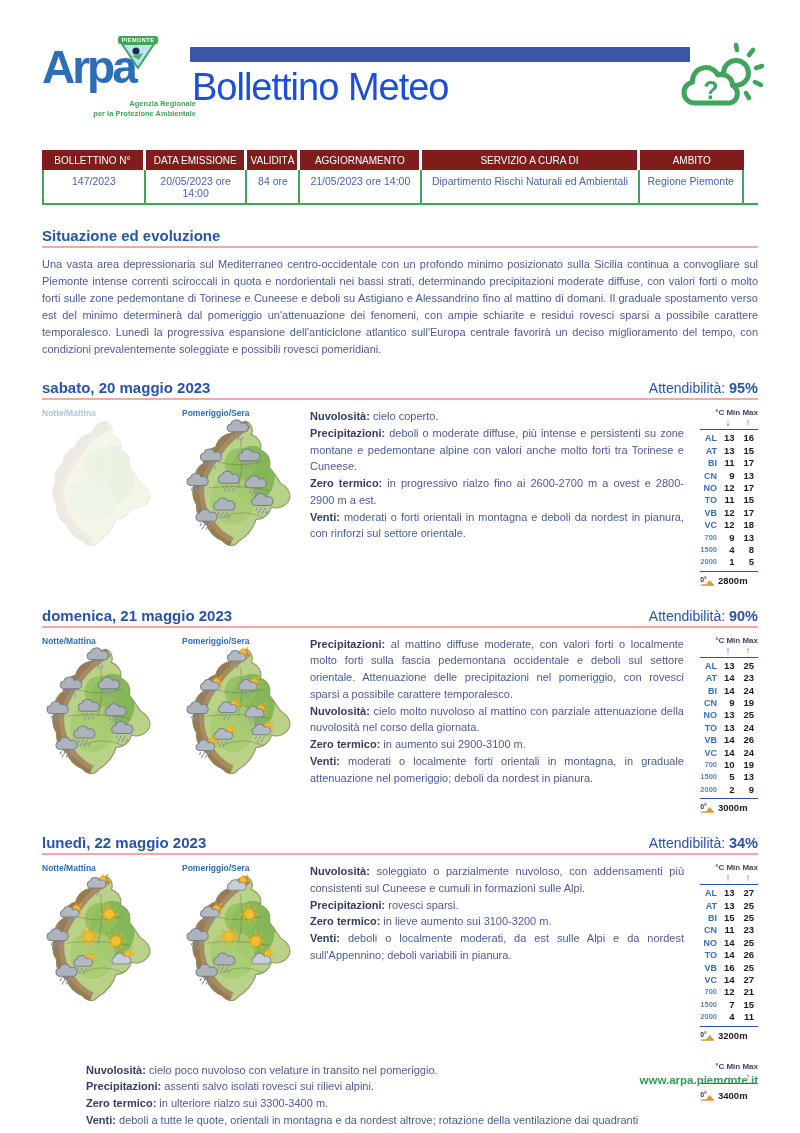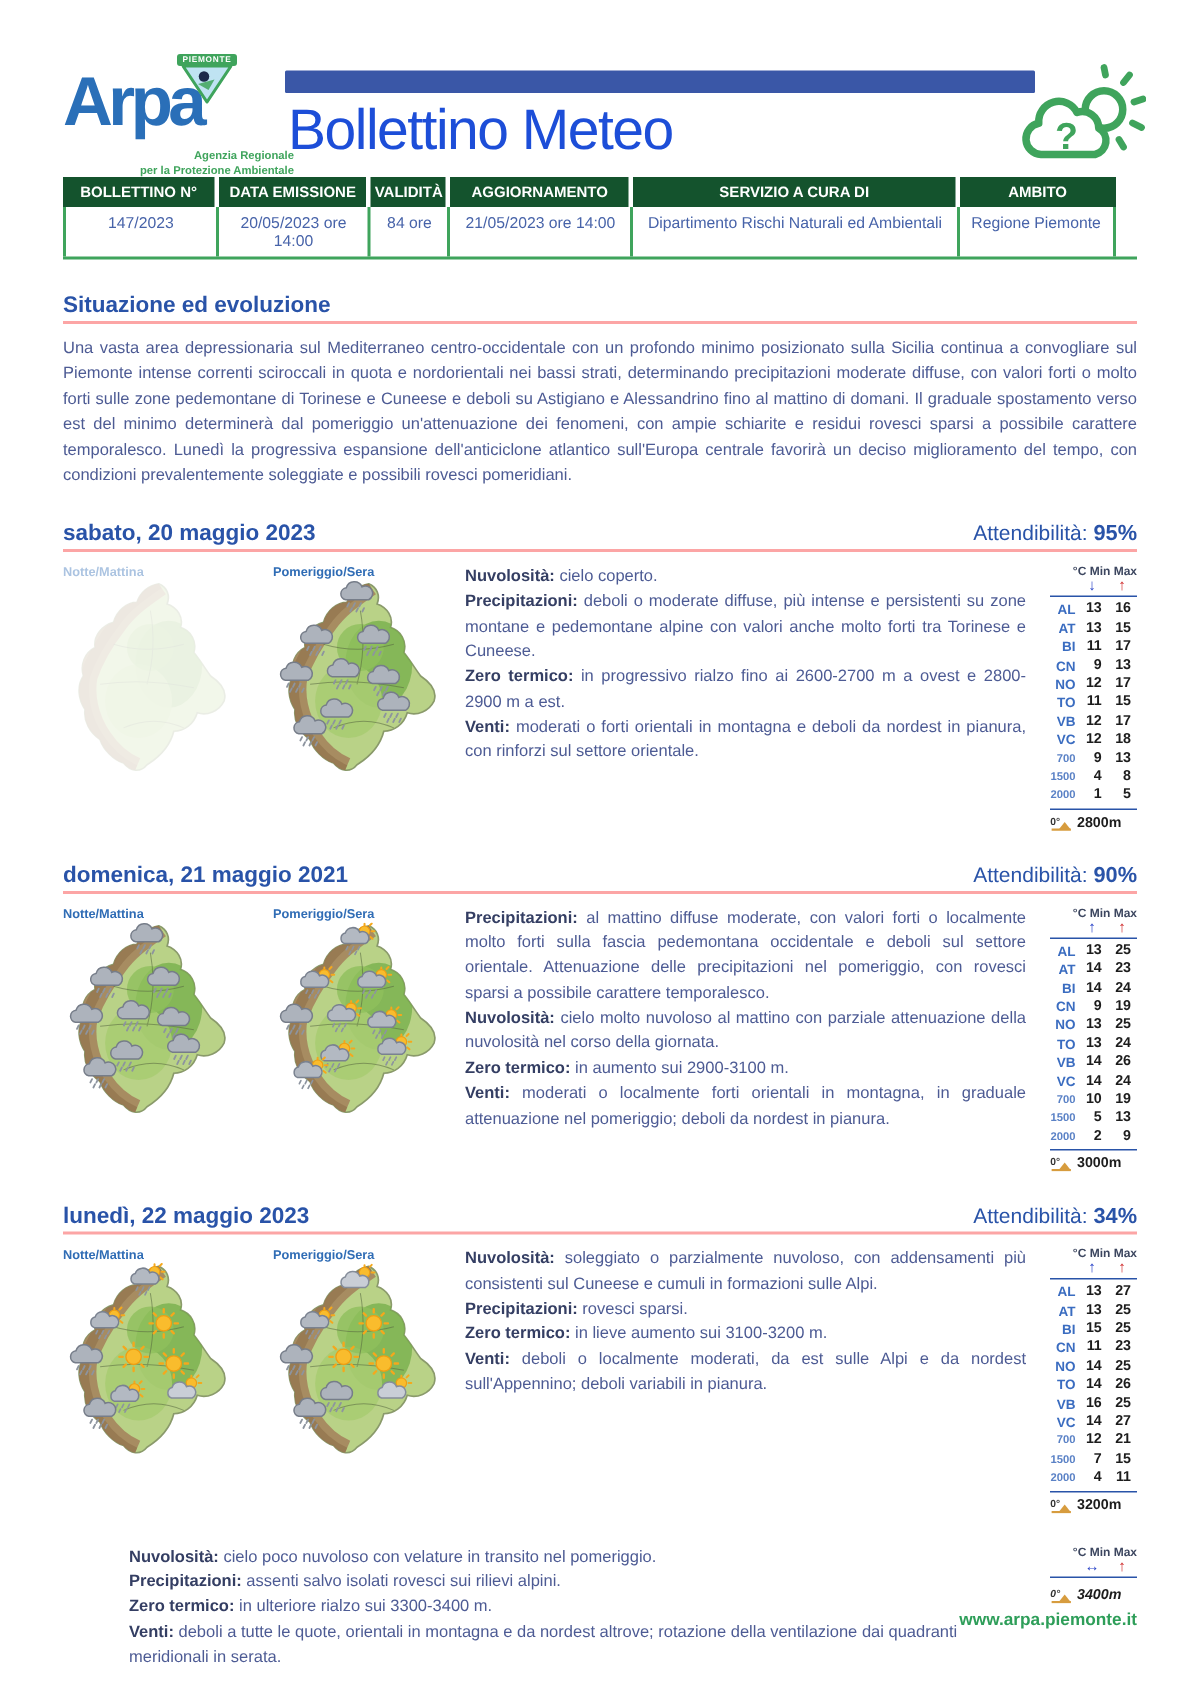--- a/index.html
+++ b/index.html
@@ -19,22 +19,22 @@
               font-size:7.5px; line-height:1.25; }
   .hdr-bar { position:absolute; left:148px; top:47px; width:500px; height:15px; background:#3a57a7; border-radius:1px; }
   .hdr-title { position:absolute; left:150px; top:66px; font-size:38px; letter-spacing:-1px; color:#1d4ed8; }
   .hdr-wicon { position:absolute; right:-6px; top:42px; }
 
   
   .info-bar { display:flex; border-bottom:2px solid #3fa45c; }
   .info-col { display:flex; flex-direction:column; }
   .info-col.c0{width:14.5%} .info-col.c1{width:14.2%} .info-col.c2{width:7.4%}
   .info-col.c3{width:17%} .info-col.c4{width:30.4%} .info-col.c5{width:14.5%}
-  .info-head { background:#14532d; color:#fff; font-weight:bold; font-size:10px; text-align:center;
-               padding:5px 2px 4px; margin-right:3px; }
+  .info-head { background:#7f1d1d; color:#fff; font-weight:normal; font-size:10px; text-align:center;
+               padding:5px 2px 4px; margin-right:3px;margin-top:32px; }
   .info-col:last-child .info-head { margin-right:0; }
   .info-val { color:#4763a9; font-size:10.5px; text-align:center; padding:5px 2px 4px;
               border-right:2px solid #3fa45c; flex:1; }
   .info-col.c0 .info-val { border-left:2px solid #3fa45c; }
 
   
   .sec-head { display:flex; justify-content:space-between; align-items:flex-end;
               border-bottom:2px solid #fca5a5; padding-bottom:2px; }
   .sec-title { font-size:15px; font-weight:bold; color:#2953a8; }
   .att { font-size:14px; color:#2953a8; }
@@ -66,21 +66,21 @@
   .t-row .lab.alt { font-size:7.5px; color:#5b82c6; }
   .t-row .v { text-align:right; font-weight:bold; color:#1c1c1c; padding-right:4px; font-size:9.5px; }
   .t-zero { border-top:1.5px solid #2953a8; margin-top:1px; padding-top:3px; display:flex;
             align-items:center; gap:3px; font-weight:bold; color:#1c1c1c; font-size:9.5px; }
   .zt-svg { width:15px; height:11px; flex-shrink:0; }
 
   .tendenza { margin-top:21px; }
   .tend-body { display:flex; margin-top:9px; }
   .tend-body .fc-line { text-align:left;padding-left:44px; }
   .temps.mini .t-arrows { border-bottom:1.5px solid #2953a8; }
-  .temps.mini .t-zero { border-top:none; margin-top:3px;font-style:italic; }
+  .temps.mini .t-zero { border-top:none; margin-top:3px; }
 
   .footer { position:absolute; right:42px; top:1074px; color:#2e9e59; font-weight:bold; font-size:11.5px; }
 
   .defs-holder { position:absolute; width:0; height:0; overflow:hidden; }
 </style>
 </head>
 <body>
 
 <svg class="defs-holder" aria-hidden="true">
   <defs>
@@ -295,21 +295,21 @@
               <use href="#zt-glyph"></use>
             </svg>
           <span>2800m</span>
         </div>
       </div>
     </div>
   </section>
 
   <section class="day">
     <div class="sec-head">
-      <h2 class="sec-title">domenica, 21 maggio 2021</h2>
+      <h2 class="sec-title">domenica, 21 maggio 2023</h2>
       <div class="att">
         <span>Attendibilità:</span> <b>90%</b>
       </div>
     </div>
     <div class="day-body">
       <div class="maps">
         <div class="map-box">
             <div class="map-label">Notte/Mattina</div>
             <svg viewBox="0 0 100 120" class="pmap">
               <use href="#piedmont"></use>

